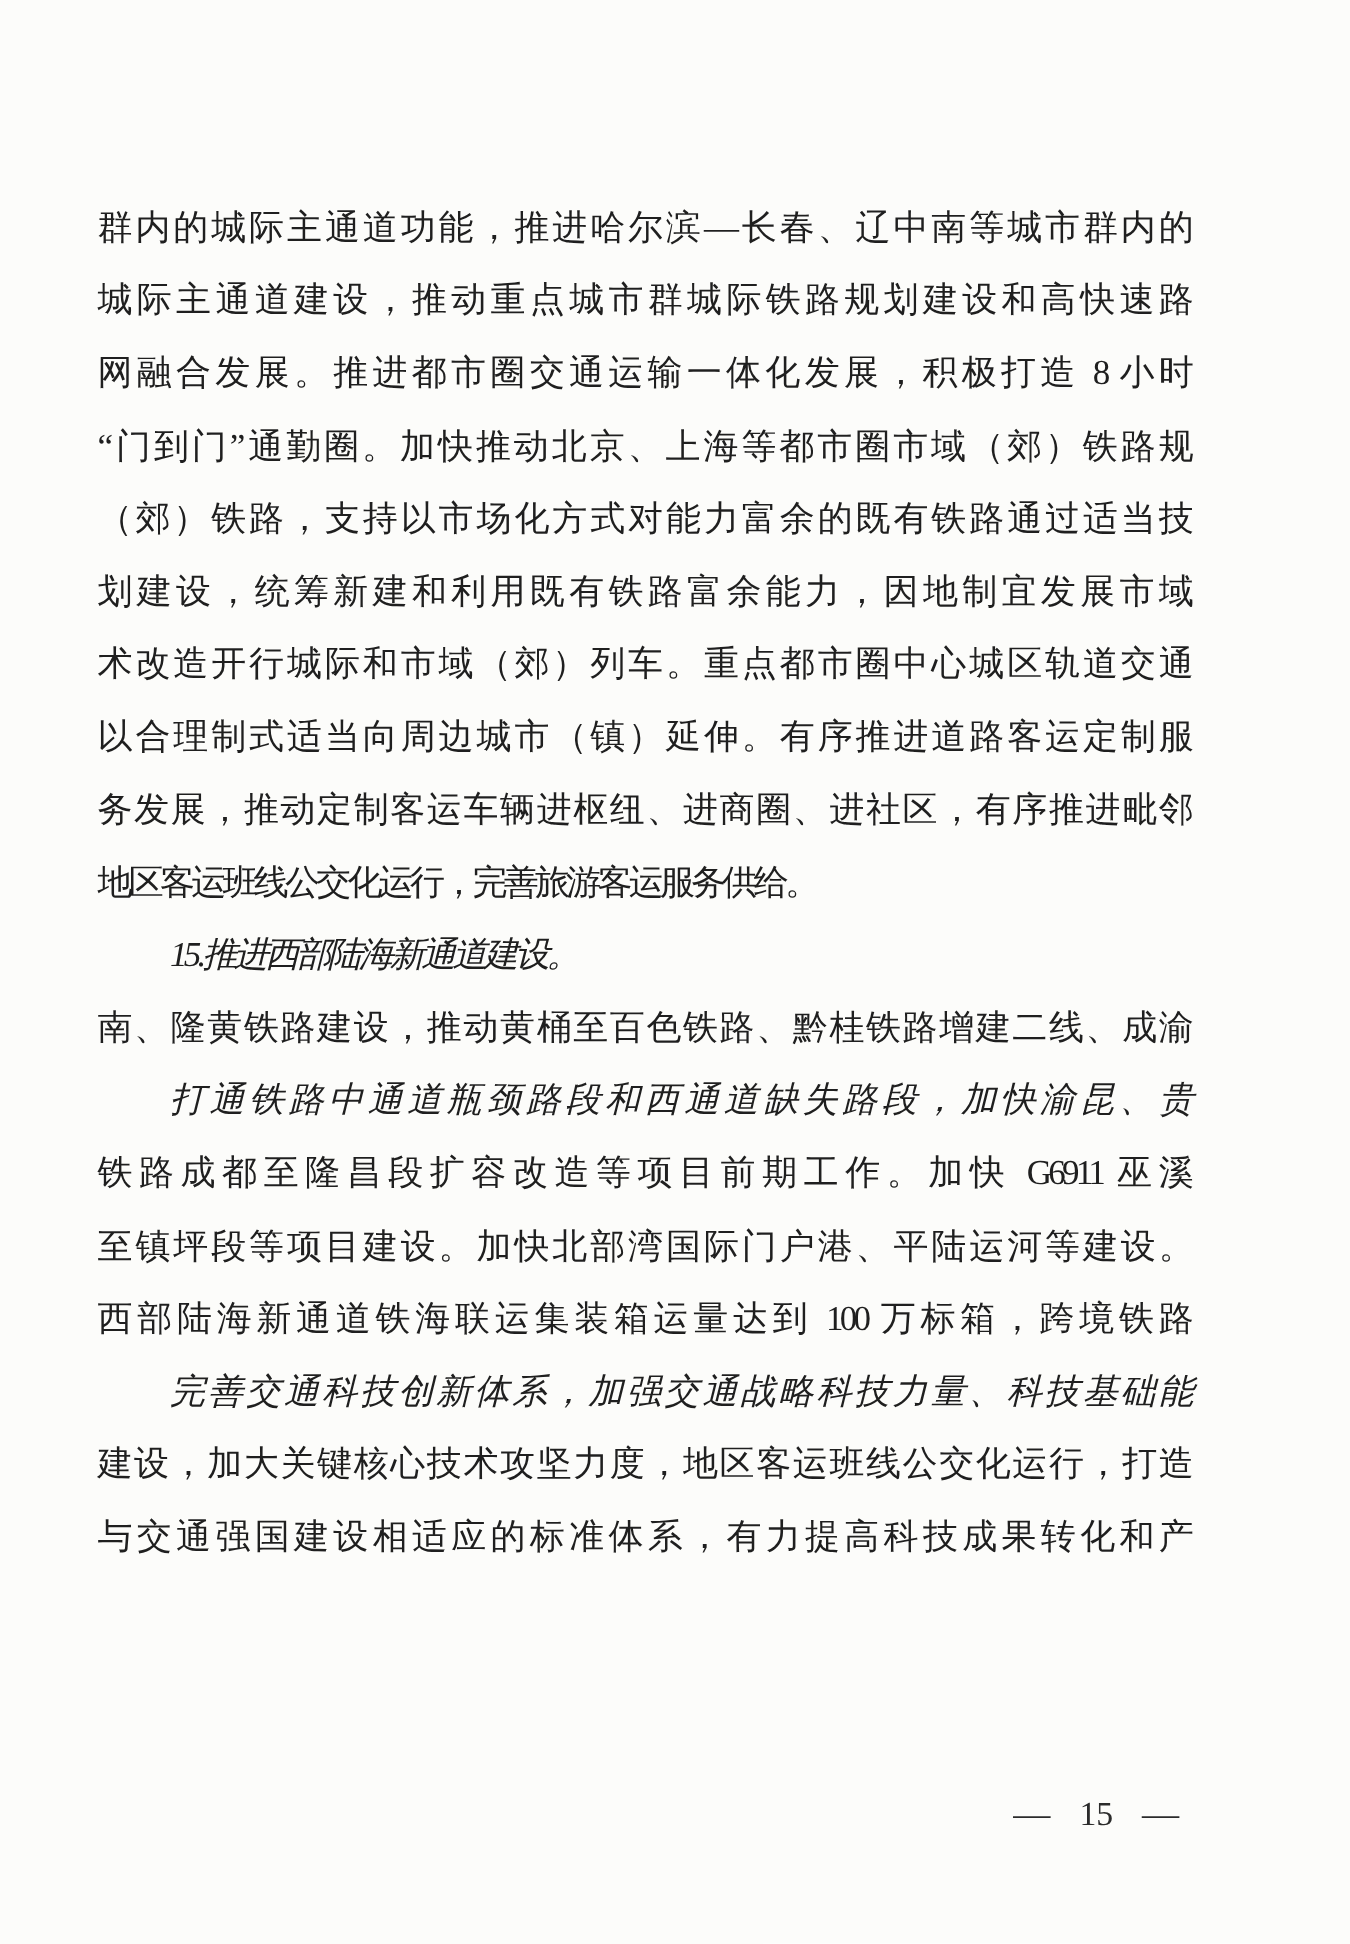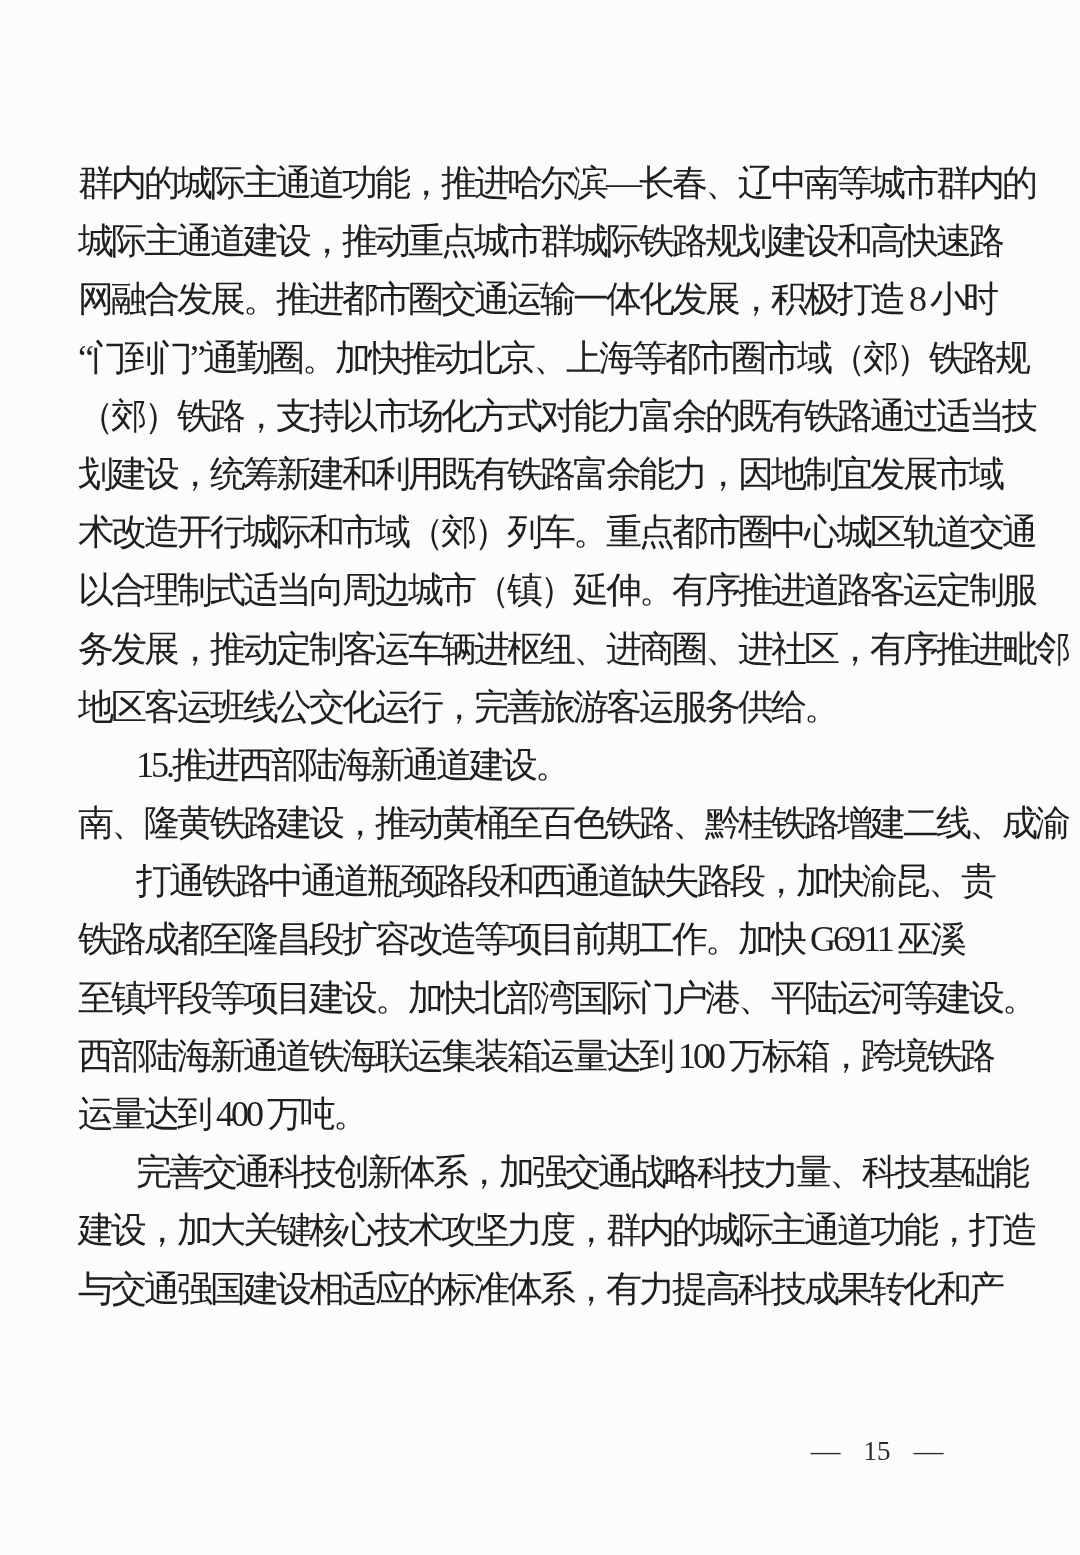--- a/index.html
+++ b/index.html
@@ -18,37 +18,38 @@
     color: #1f1f1f;
     font-family: "Liberation Serif", "DejaVu Serif", serif;
   }
   .textblock {
     position: absolute;
     left: 78px;
     top: 154px;
     width: 874px;
   }
   .line {
-    font-size: 36px;
+    font-size: 28px;
     letter-spacing: -3px;
     line-height: 58.2px;
     height: 58.2px;
     white-space: nowrap;
     text-align: justify;
     text-align-last: justify;
     overflow: visible;
   }
   
   .line.end {
     text-align: center;
     text-align-last: left;
   }
   
   .line.ind {
     text-indent: 58px;
+    font-style: italic;
   }
   .line.bold {
     font-weight: 700;
   }
   .footer {
     position: absolute;
     left: 812px;
     top: 1431px;
     width: 130px;
     height: 40px;
@@ -78,23 +79,22 @@
     <div class="line">术改造开行城际和市域（郊）列车。重点都市圈中心城区轨道交通</div>
     <div class="line">以合理制式适当向周边城市（镇）延伸。有序推进道路客运定制服</div>
     <div class="line">务发展，推动定制客运车辆进枢纽、进商圈、进社区，有序推进毗邻</div>
     <div class="line end">地区客运班线公交化运行，完善旅游客运服务供给。</div>
     <div class="line ind end">15.推进西部陆海新通道建设。</div>
     <div class="line">南、隆黄铁路建设，推动黄桶至百色铁路、黔桂铁路增建二线、成渝</div>
     <div class="line ind">打通铁路中通道瓶颈路段和西通道缺失路段，加快渝昆、贵</div>
     <div class="line">铁路成都至隆昌段扩容改造等项目前期工作。加快 G6911 巫溪</div>
     <div class="line">至镇坪段等项目建设。加快北部湾国际门户港、平陆运河等建设。</div>
     <div class="line">西部陆海新通道铁海联运集装箱运量达到 100 万标箱，跨境铁路</div>
-    <div class="line end">运量达到 400 万吨。</div>
     <div class="line ind">完善交通科技创新体系，加强交通战略科技力量、科技基础能</div>
-    <div class="line">建设，加大关键核心技术攻坚力度，群内的城际主通道功能，打造</div>
+    <div class="line">建设，加大关键核心技术攻坚力度，地区客运班线公交化运行，打造</div>
     <div class="line">与交通强国建设相适应的标准体系，有力提高科技成果转化和产</div>
   </div>
 
   <div class="footer">
     <span class="dash">—</span>
     <span class="num">15</span>
     <span class="dash">—</span>
   </div>
 
 </div>

